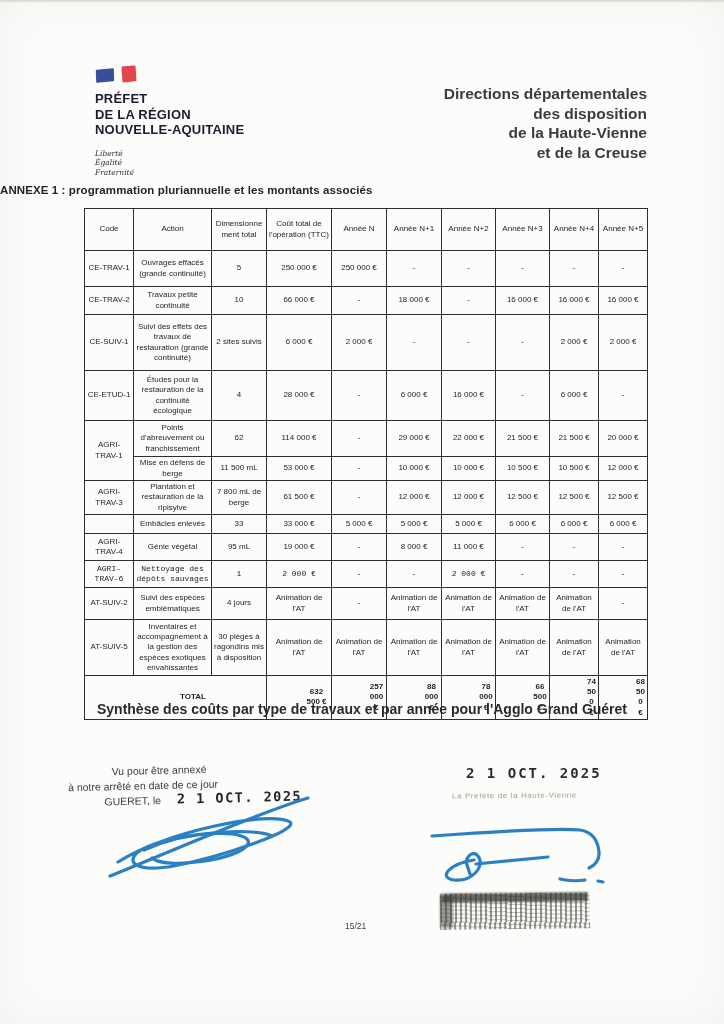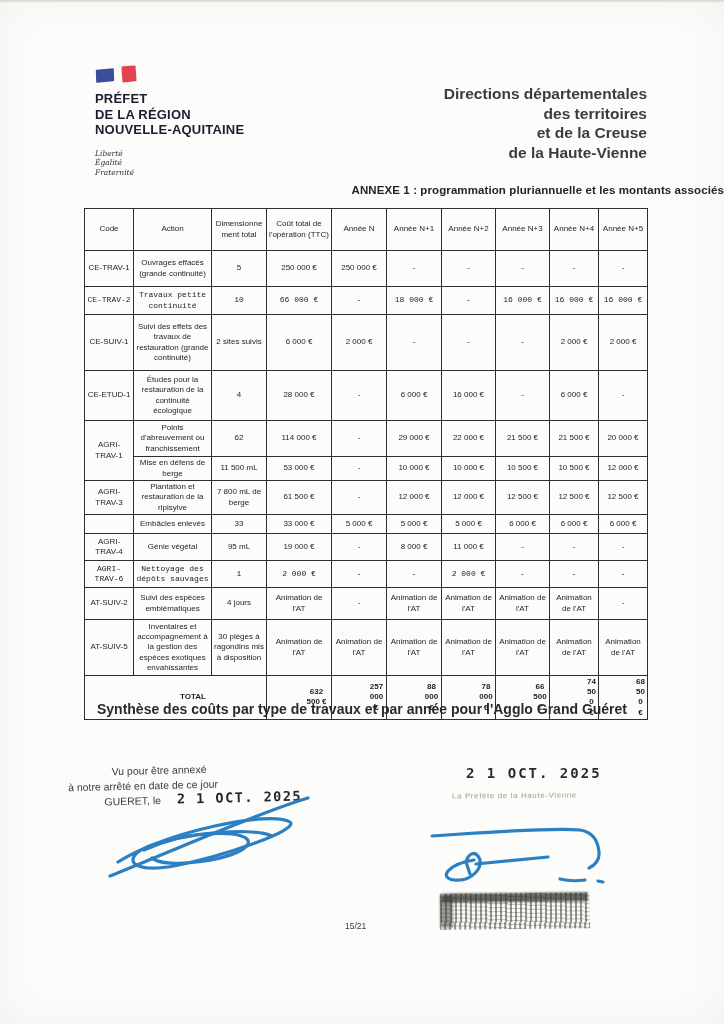--- a/index.html
+++ b/index.html
@@ -26,32 +26,32 @@
   .logo-lines{margin-top:5px;font-weight:bold;font-size:13px;line-height:15.5px;
     color:#1c1c33;letter-spacing:.2px;}
   .motto{margin-top:11px;font-family:"DejaVu Serif",serif;font-style:italic;
     font-size:7.5px;line-height:9.5px;color:#30303c;}
 
   
   .hdr-right{position:absolute;right:77px;top:84px;text-align:right;
     font-size:15.5px;font-weight:bold;color:#3c3c3c;line-height:19.5px;}
 
   
-  .title{position:absolute;top:184px;left:0;width:100%;text-align:right;
+  .title{position:absolute;top:184px;left:0;width:100%;text-align:left;
     font-weight:bold;font-size:11.5px;color:#252525;letter-spacing:.1px;}
 
   
   table.prog{position:absolute;left:84px;top:208px;width:563px;border-collapse:collapse;
     table-layout:fixed;}
   table.prog th,table.prog td{
     border:1px solid #2e2e2c;font-size:8px;line-height:1.28;text-align:center;
     vertical-align:middle;padding:1px 2px;color:#1e1e1e;font-weight:normal;
     word-wrap:break-word;overflow-wrap:break-word;}
   table.prog tr.hdr{height:42px;}
-  tr.r0{height:36px;} tr.r1{height:28px;font-family:Liberation Mono, monospace;} tr.r2{height:56px;} tr.r3{height:50px;}
+  tr.r0{height:36px;} tr.r1{height:28px;} tr.r2{height:56px;} tr.r3{height:50px;}
   tr.r4{height:36px;} tr.r5{height:24px;} tr.r6{height:34px;} tr.r7{height:19px;}
   tr.r8{height:27px;margin-top:17px;} tr.r9{height:27px;font-family:Liberation Mono, monospace;} tr.r10{height:32px;} tr.r11{height:56px;}
   tr.r12{height:19px;}
   tr.r12 td{font-weight:bold;padding-left:37px;}
 
   
   .subtitle{position:absolute;top:701px;left:0;width:100%;text-align:center;
     font-weight:bold;font-size:14px;color:#2a2a2a;}
 
   
@@ -112,23 +112,23 @@
     </div>
     <div class="motto">
       <div>Liberté</div>
       <div>Égalité</div>
       <div>Fraternité</div>
     </div>
   </div>
 
   <div class="hdr-right">
     <div>Directions départementales</div>
-    <div>des territoires</div>
+    <div>des disposition</div>
+    <div>de la Haute-Vienne</div>
     <div>et de la Creuse</div>
-    <div>de la Haute-Vienne</div>
   </div>
 
   <div class="title">ANNEXE 1 : programmation pluriannuelle et les montants associés</div>
 
   <table class="prog">
     <colgroup>
       <col style="width:49px">
         <col style="width:78px">
         <col style="width:55px">
       <col style="width:65px">

